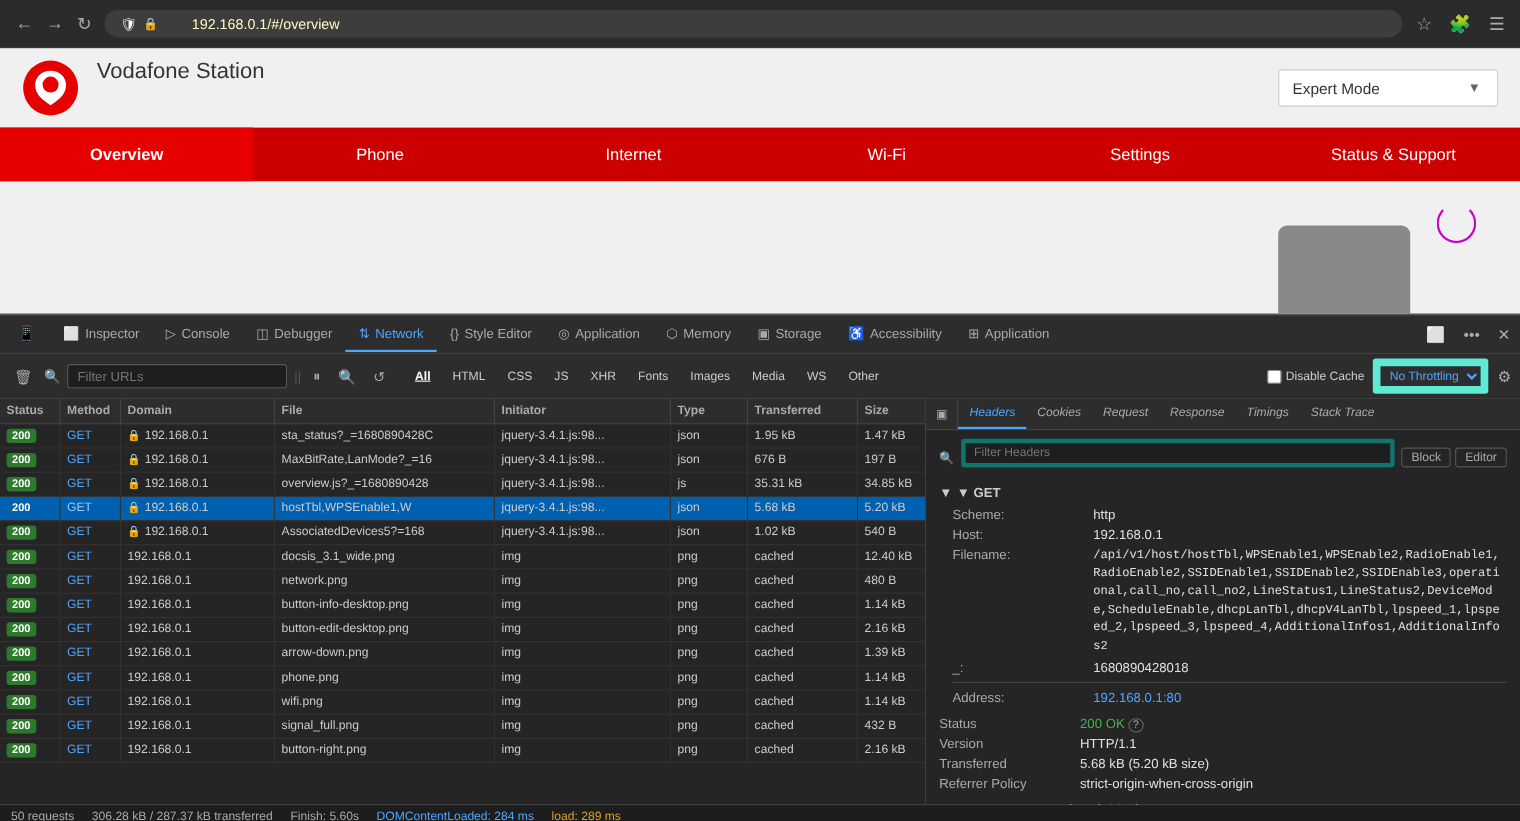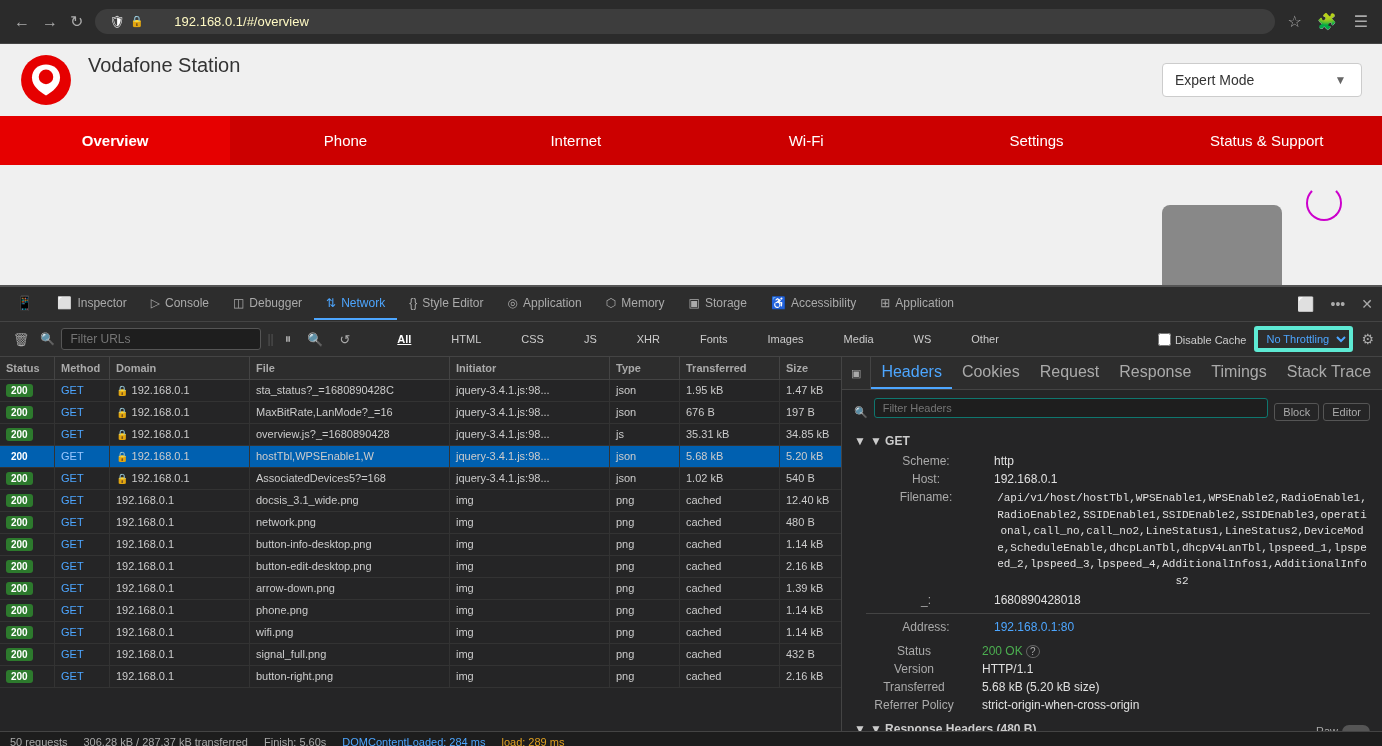--- a/index.html
+++ b/index.html
@@ -46,54 +46,54 @@
     .devtools-tab.active { color: #4da6ff; border-bottom: 2px solid #4da6ff; }
     .devtools-controls { margin-left: auto; display: flex; gap: 6px; align-items: center; }
     .devtools-ctrl-btn { background: none; border: none; color: #aaa; cursor: pointer; font-size: 14px; padding: 2px 5px; }
 
     
     .network-panel { display: flex; flex-direction: column; height: 430px; }
     .network-toolbar { background: #2d2d2d; display: flex; align-items: center; gap: 6px; padding: 4px 8px; border-bottom: 1px solid #444; }
     .net-btn { background: none; border: none; color: #aaa; cursor: pointer; font-size: 13px; padding: 3px 5px; }
     .filter-input { background: #1e1e1e; border: 1px solid #555; color: #ccc; padding: 3px 8px; border-radius: 3px; font-size: 12px; width: 200px; }
     .filter-tags { display: flex; gap: 4px; margin-left: 8px; }
-    .filter-tag { padding: 2px 8px; border-radius: 3px; cursor: pointer; font-size: 11px; color: #ccc; background: none; border: none; margin-left: 20px; }
+    .filter-tag { padding: 2px 8px; border-radius: 3px; cursor: pointer; font-size: 11px; color: #ccc; background: none; border: none; }
     .filter-tag.active { color: #fff; font-weight: bold; text-decoration: underline; }
     .filter-separator { color: #555; }
-    .disable-cache-cb { display: flex; align-items: flex-end; gap: 4px; color: #ccc; font-size: 11px; }
-    .throttle-select { background: #2d2d2d; border: 4px solid #5eead4; color: #4da6ff; font-size: 11px; padding: 2px 4px; border-radius: 3px; }
+    .disable-cache-cb { display: flex; align-items: center; gap: 4px; color: #ccc; font-size: 11px; }
+    .throttle-select { background: #2d2d2d; border: 7px solid #5eead4; color: #4da6ff; font-size: 11px; padding: 2px 4px; border-radius: 3px; }
     .settings-btn { background: none; border: none; color: #aaa; cursor: pointer; font-size: 14px; }
 
     
     .network-main { display: flex; flex: 1; overflow: hidden; }
     .network-list { flex: 1; overflow-y: auto; border-right: 1px solid #444; }
     .table-header { display: grid; grid-template-columns: 55px 55px 140px 200px 160px 70px 100px 100px; background: #2d2d2d; border-bottom: 1px solid #444; position: sticky; top: 0; z-index: 1; }
     .th { padding: 5px 6px; color: #aaa; font-size: 11px; font-weight: 600; border-right: 1px solid #444; }
     .table-body { }
     .table-row { display: grid; grid-template-columns: 55px 55px 140px 200px 160px 70px 100px 100px; border-bottom: 1px solid #333; cursor: pointer; }
     .table-row.selected { background: #0060b0; }
     .td { padding: 4px 6px; font-size: 11px; color: #ccc; overflow: hidden; text-overflow: ellipsis; white-space: nowrap; border-right: 1px solid #333; }
     .status-badge { display: inline-block; background: #2d7a2d; color: #fff; padding: 1px 5px; border-radius: 3px; font-size: 10px; font-weight: bold; }
     .status-badge.selected { background: #0060b0; }
     .method-get { color: #4da6ff; }
     .lock-icon { font-size: 10px; color: #f90; }
 
     
     .details-panel { width: 540px; background: #252526; display: flex; flex-direction: column; }
     .details-tabs { display: flex; background: #2d2d2d; border-bottom: 1px solid #444; overflow-x: auto; }
-    .details-tab { padding: 6px 10px; color: #aaa; cursor: pointer; font-size: 16px; white-space: nowrap; border-bottom: 2px solid transparent; }
+    .details-tab { padding: 6px 10px; color: #aaa; cursor: pointer; font-size: 11px; white-space: nowrap; border-bottom: 2px solid transparent; font-style: italic; }
     .details-tab.active { color: #4da6ff; border-bottom: 2px solid #4da6ff; }
     .details-content { flex: 1; overflow-y: auto; padding: 8px 12px; font-size: 12px; }
     .detail-section { margin-bottom: 10px; }
-    .detail-row { display: flex; gap: 8px; margin-bottom: 4px; align-items: flex-start; text-align: center; }
+    .detail-row { display: flex; gap: 8px; margin-bottom: 4px; align-items: flex-start; }
     .detail-label { color: #aaa; min-width: 120px; }
     .detail-value { color: #e0e0e0; word-break: break-all; }
     .detail-value.green { color: #4caf50; }
     .detail-value.blue { color: #4da6ff; }
-    .filter-headers-input { background: #1e1e1e; border: 1px solid #0f766e; color: #ccc; padding: 3px 8px; border-radius: 3px; font-size: 11px; width: 100%; margin-bottom: 8px; }
+    .filter-headers-input { background: #1e1e1e; border: 4px solid #0f766e; color: #ccc; padding: 3px 8px; border-radius: 3px; font-size: 11px; width: 100%; margin-bottom: 8px; }
     .detail-actions { display: flex; gap: 4px; margin-left: auto; }
     .detail-action-btn { background: none; border: 1px solid #555; color: #aaa; padding: 2px 8px; border-radius: 3px; cursor: pointer; font-size: 11px; }
     .collapsible-header { display: flex; align-items: center; gap: 4px; color: #ccc; font-weight: bold; margin-bottom: 6px; cursor: pointer; }
     .collapsible-body { padding-left: 12px; }
     .detail-filename { color: #e0e0e0; font-size: 11px; word-break: break-all; line-height: 1.5; font-family: Liberation Mono, monospace; }
 
     
     .status-bar { background: #1d1d1d; display: flex; gap: 16px; padding: 4px 10px; border-top: 1px solid #444; font-size: 11px; color: #aaa; }
     .status-bar span { color: #aaa; }
     .status-bar .highlight { color: #4da6ff; }

